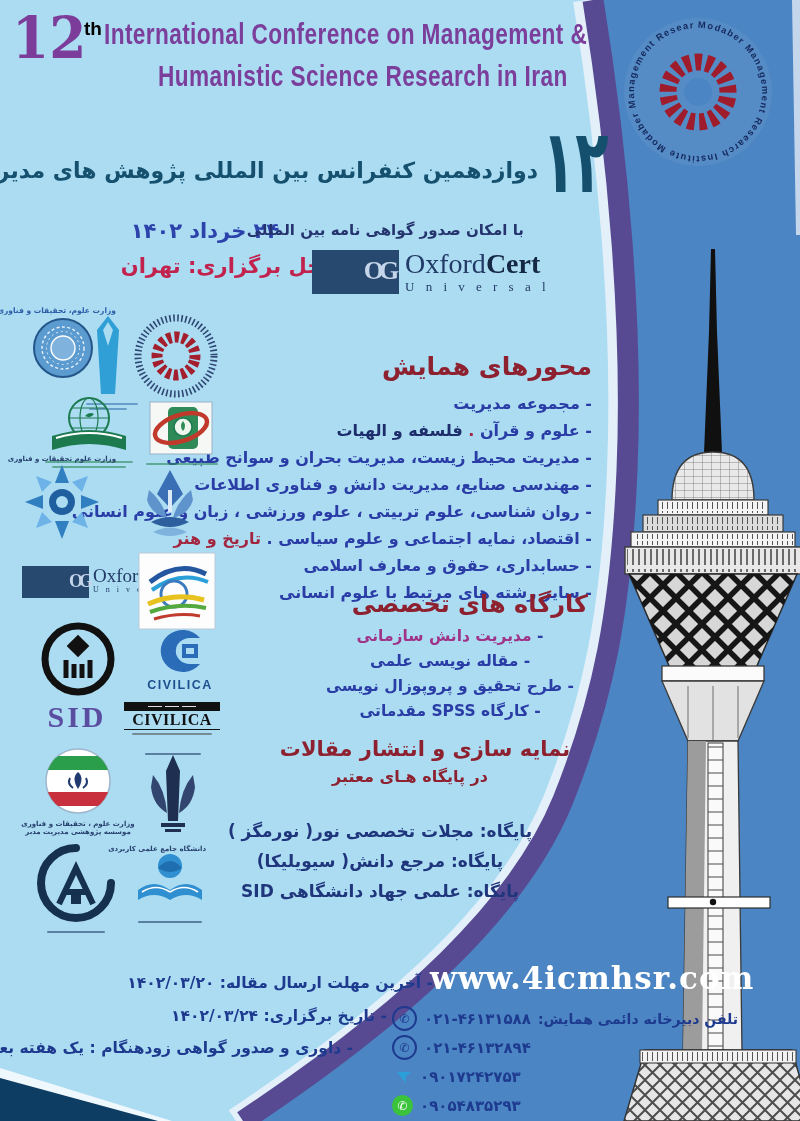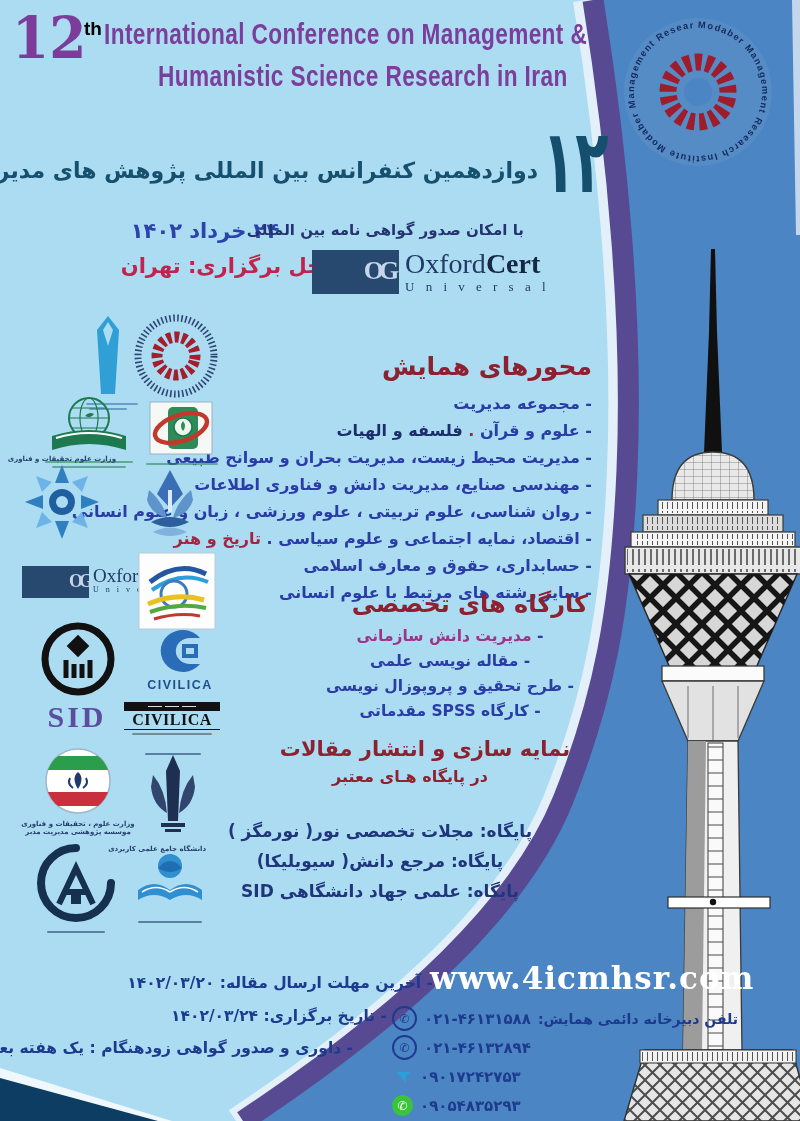--- a/index.html
+++ b/index.html
@@ -232,20 +232,29 @@
       <div class="c-row">
         <span class="cic tg">➤</span>
         <span class="c-num">۰۹۰۱۷۲۴۲۷۵۳</span>
       </div>
       <div class="c-row">
         <span class="cic wa">✆</span>
         <span class="c-num">۰۹۰۵۴۸۳۵۲۹۳</span>
       </div>
     </div>
 
+  <div class="logo" style="left:10px;top:306px;width:106px;">
+    <div class="cap8">وزارت علوم، تحقیقات و فناوری</div>
+    <svg width="62" height="64" viewBox="0 0 62 64">
+      <circle cx="31" cy="33" r="29" fill="#5b9bd0" stroke="#24568a" stroke-width="2"></circle>
+      <circle cx="31" cy="33" r="21" fill="none" stroke="#e8f2fa" stroke-width="1.4" stroke-dasharray="3 2.4"></circle>
+      <circle cx="31" cy="33" r="12" fill="#7fb3dd" stroke="#ffffff" stroke-width="1.4"></circle>
+      <circle cx="31" cy="33" r="16.5" fill="none" stroke="#d8ecf8" stroke-width="1" stroke-dasharray="2 3"></circle>
+    </svg>
+  </div>
 
   <div class="logo" style="left:86px;top:316px;width:44px;">
     <svg width="40" height="80" viewBox="0 0 40 80">
       <polygon points="20,0 31,14 27,78 13,78 9,14" fill="#2f9fd6"></polygon>
       <polygon points="20,6 25,14 20,30 15,14" fill="#aadcf2"></polygon>
     </svg>
     <div class="squig" style="width:52px;"></div>
     <div class="squig" style="width:38px;"></div>
   </div>
 

